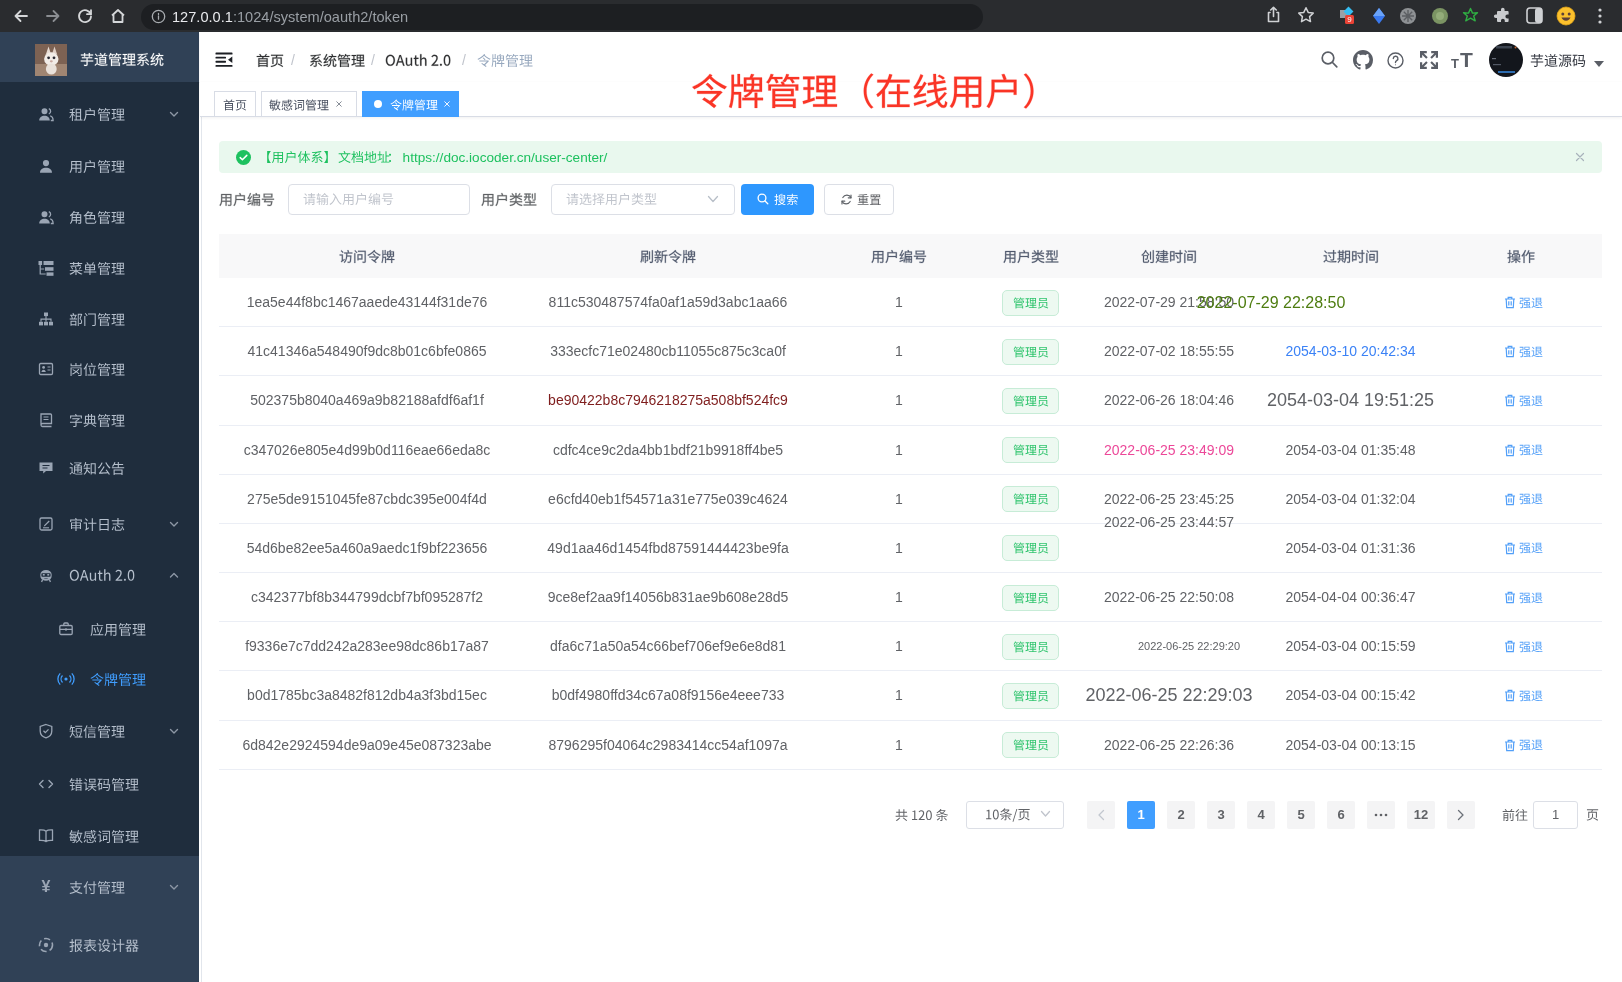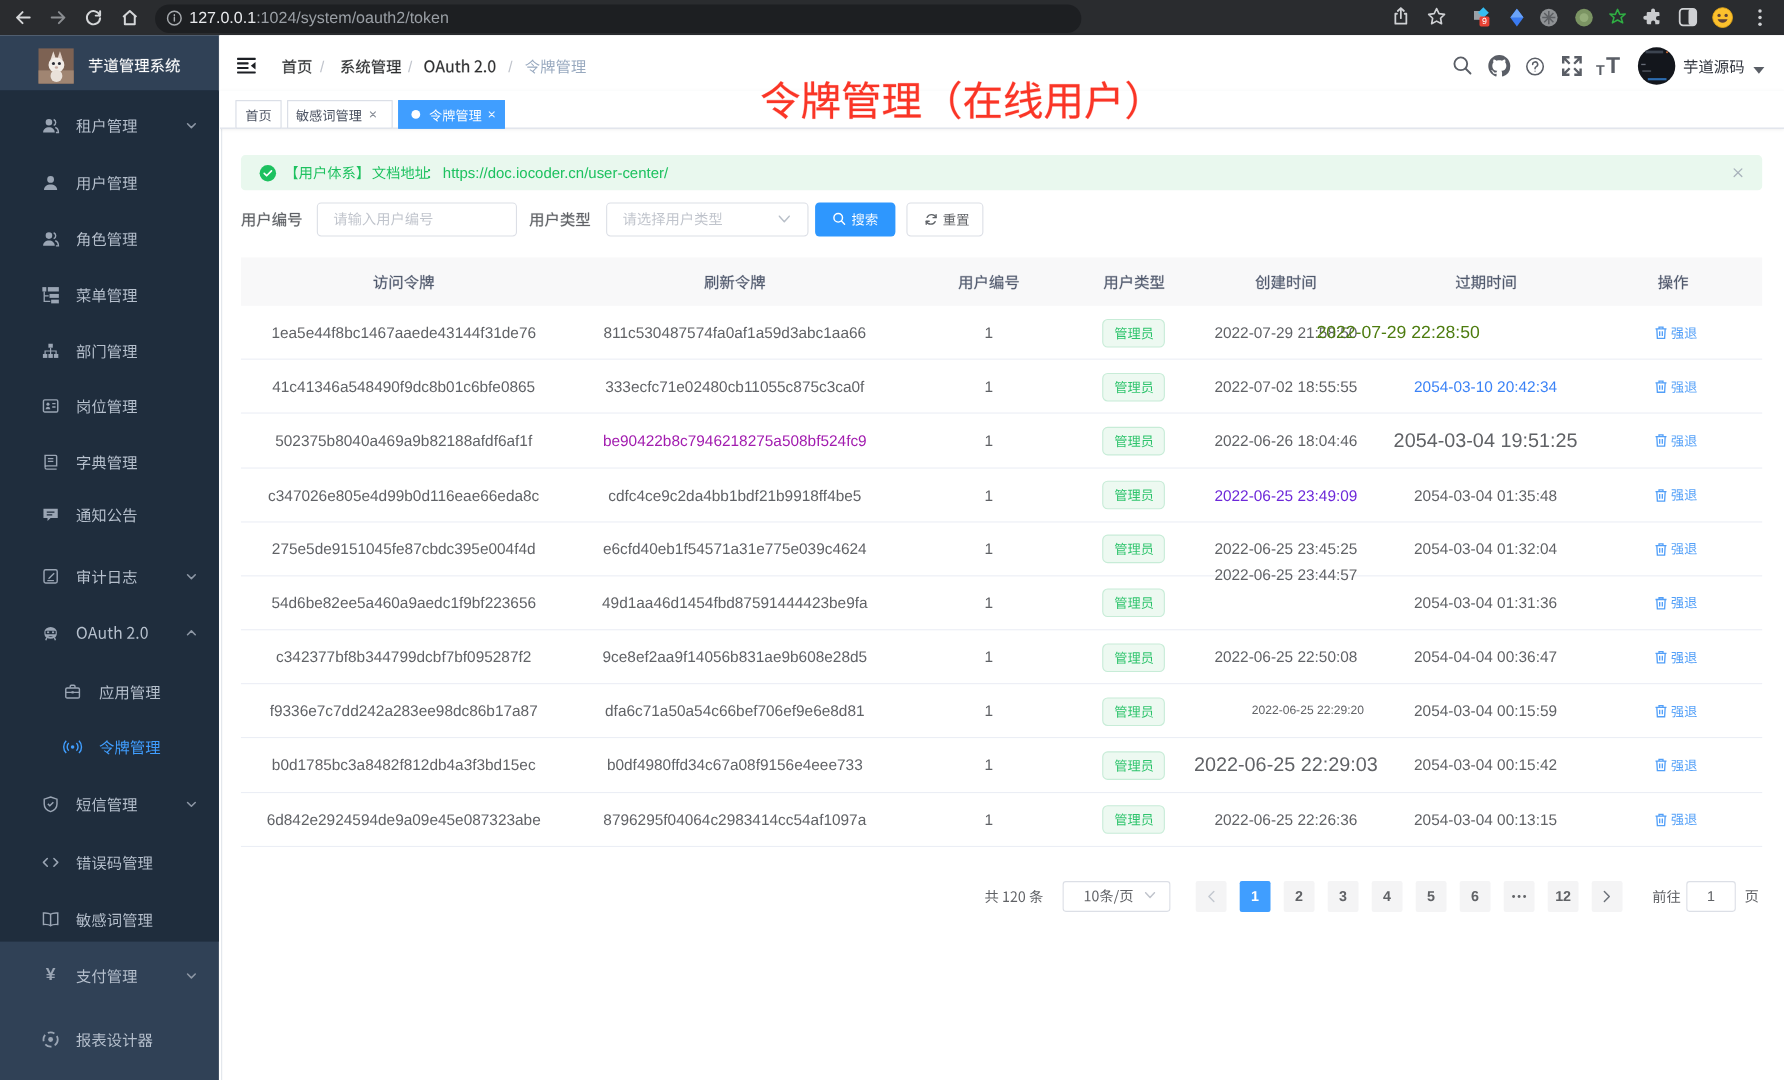--- a/index.html
+++ b/index.html
@@ -760,21 +760,21 @@
       <path d="M1 3h10M4.2 3V1.4h3.6V3M2.2 3l.5 8.6h6.6L9.8 3M4.8 5.2v4.2M7.2 5.2v4.2"></path>
     </svg>
 <svg class="t" style="left:1518.5px;top:342.8px" width="26" height="18">
       <g fill="#529ff8">
         <use href="#u5f3a" transform="translate(0.0 13.27) scale(0.0120 -0.0120)"></use>
         <use href="#u9000" transform="translate(12.0 13.27) scale(0.0120 -0.0120)"></use>
       </g>
     </svg>
 <div style="position:absolute;left:219.0px;top:424.5px;width:1383.0px;height:1.0px;background:#ebeef5"></div>
 <div class="s" style="left:367.0px;top:390.4px;font-size:14.0px;color:#606266;line-height:21px;transform:translateX(-50%)">502375b8040a469a9b82188afdf6af1f</div>
-<div class="s" style="left:668.0px;top:390.4px;font-size:14.0px;color:#a21caf;line-height:21px;transform:translateX(-50%)">be90422b8c7946218275a508bf524fc9</div>
+<div class="s" style="left:668.0px;top:390.4px;font-size:14.0px;color:#7f1d1d;line-height:21px;transform:translateX(-50%)">be90422b8c7946218275a508bf524fc9</div>
 <div class="s" style="left:899.0px;top:390.4px;font-size:14.0px;color:#606266;line-height:21px;transform:translateX(-50%)">1</div>
 <div style="position:absolute;left:1002.0px;top:387.9px;width:57.0px;height:26.0px;background:#edf9f1;border:1px solid #c7ecd7;border-radius:5px"></div>
 <svg class="t" style="left:1012.5px;top:391.9px" width="38" height="18">
       <g fill="#2cc36b">
         <use href="#u7ba1" transform="translate(0.0 13.56) scale(0.0120 -0.0120)"></use>
         <use href="#u7406" transform="translate(12.0 13.56) scale(0.0120 -0.0120)"></use>
         <use href="#u5458" transform="translate(24.0 13.56) scale(0.0120 -0.0120)"></use>
       </g>
     </svg>
 <div class="s" style="left:1169.0px;top:390.4px;font-size:14.0px;color:#606266;line-height:21px;transform:translateX(-50%)">2022-06-26 18:04:46</div>
@@ -793,21 +793,21 @@
 <div class="s" style="left:668.0px;top:439.6px;font-size:14.0px;color:#606266;line-height:21px;transform:translateX(-50%)">cdfc4ce9c2da4bb1bdf21b9918ff4be5</div>
 <div class="s" style="left:899.0px;top:439.6px;font-size:14.0px;color:#606266;line-height:21px;transform:translateX(-50%)">1</div>
 <div style="position:absolute;left:1002.0px;top:437.1px;width:57.0px;height:26.0px;background:#edf9f1;border:1px solid #c7ecd7;border-radius:5px"></div>
 <svg class="t" style="left:1012.5px;top:441.1px" width="38" height="18">
       <g fill="#2cc36b">
         <use href="#u7ba1" transform="translate(0.0 13.56) scale(0.0120 -0.0120)"></use>
         <use href="#u7406" transform="translate(12.0 13.56) scale(0.0120 -0.0120)"></use>
         <use href="#u5458" transform="translate(24.0 13.56) scale(0.0120 -0.0120)"></use>
       </g>
     </svg>
-<div class="s" style="left:1169.0px;top:439.6px;font-size:14.0px;color:#6d28d9;line-height:21px;transform:translateX(-50%)">2022-06-25 23:49:09</div>
+<div class="s" style="left:1169.0px;top:439.6px;font-size:14.0px;color:#ec4899;line-height:21px;transform:translateX(-50%)">2022-06-25 23:49:09</div>
 <div class="s" style="left:1350.5px;top:439.6px;font-size:14.0px;color:#606266;line-height:21px;transform:translateX(-50%)">2054-03-04 01:35:48</div>
 <svg class="t" style="left:1504.0px;top:443.6px" width="12" height="13" viewBox="0 0 12 13" fill="none" stroke="#529ff8" stroke-width="1.2">
       <path d="M1 3h10M4.2 3V1.4h3.6V3M2.2 3l.5 8.6h6.6L9.8 3M4.8 5.2v4.2M7.2 5.2v4.2"></path>
     </svg>
 <svg class="t" style="left:1518.5px;top:441.1px" width="26" height="18">
       <g fill="#529ff8">
         <use href="#u5f3a" transform="translate(0.0 13.27) scale(0.0120 -0.0120)"></use>
         <use href="#u9000" transform="translate(12.0 13.27) scale(0.0120 -0.0120)"></use>
       </g>
     </svg>

